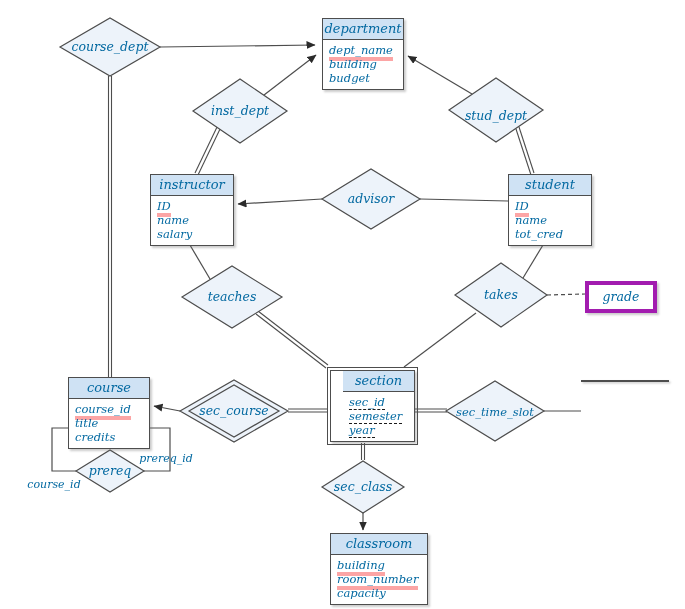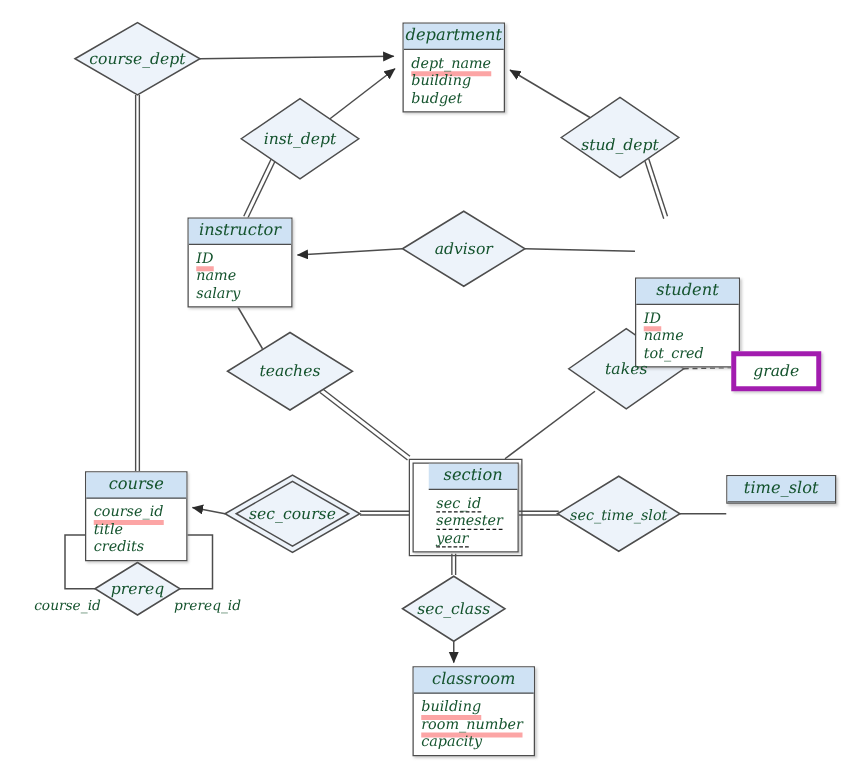--- a/index.html
+++ b/index.html
@@ -1,18 +1,18 @@
 <!DOCTYPE html>
 <html><head>
 <meta charset="utf-8">
 <style>
   html,body { margin:0; padding:0; background:#ffffff; }
   .canvas {
     position:relative; width:685px; height:609px; background:#ffffff;
-    font-family:"DejaVu Serif", serif; font-style:italic; color:#14532d;
+    font-family:"DejaVu Serif", serif; font-style:italic; color:#0369a1;
     overflow:hidden;
   }
   svg.layer { position:absolute; left:0; top:0; }
 
   
   .entity {
     position:absolute; background:#ffffff;
     border:1px solid #4d4d4d;
     box-shadow:1.5px 1.5px 2px rgba(110,110,110,.35);
   }
@@ -110,21 +110,21 @@
 
   <div class="entity" style="left:150px; top:174px; width:82px;">
     <div class="e-head">instructor</div>
     <div class="e-body">
       <div class="e-attr"><span class="ul-solid">ID</span></div>
       <div class="e-attr"><span>name</span></div>
       <div class="e-attr"><span>salary</span></div>
     </div>
   </div>
 
-  <div class="entity" style="left:508px; top:174px; width:82px;margin-top:48px;">
+  <div class="entity" style="left:508px; top:174px; width:82px;">
     <div class="e-head">student</div>
     <div class="e-body">
       <div class="e-attr"><span class="ul-solid">ID</span></div>
       <div class="e-attr"><span>name</span></div>
       <div class="e-attr"><span>tot_cred</span></div>
     </div>
   </div>
 
   <div class="entity" style="left:68px; top:377px; width:80px;">
     <div class="e-head">course</div>
@@ -138,21 +138,20 @@
   <div class="entity double" style="left:330px; top:370px; width:71px;">
     <div class="e-head">section</div>
     <div class="e-body">
       <div class="e-attr"><span class="ul-dash">sec_id</span></div>
       <div class="e-attr"><span class="ul-dash">semester</span></div>
       <div class="e-attr"><span class="ul-dash">year</span></div>
     </div>
   </div>
 
   <div class="entity" style="left:581px; top:380px; width:86px;">
-    <div class="e-head">time_slot</div>
   </div>
 
   <div class="entity" style="left:330px; top:533px; width:96px;">
     <div class="e-head">classroom</div>
     <div class="e-body">
       <div class="e-attr"><span class="ul-solid">building</span></div>
       <div class="e-attr"><span class="ul-solid">room_number</span></div>
       <div class="e-attr"><span>capacity</span></div>
     </div>
   </div>
@@ -164,15 +163,15 @@
   <div class="dlabel" style="left:449px; top:108px; width:94px;">stud_dept</div>
   <div class="dlabel" style="left:322px; top:191px; width:98px;">advisor</div>
   <div class="dlabel" style="left:182px; top:289px; width:100px;">teaches</div>
   <div class="dlabel" style="left:455px; top:287px; width:92px;">takes</div>
   <div class="dlabel" style="left:180px; top:403px; width:108px;">sec_course</div>
   <div class="dlabel small" style="left:444px; top:404px; width:102px;">sec_time_slot</div>
   <div class="dlabel" style="left:322px; top:479px; width:82px;">sec_class</div>
   <div class="dlabel" style="left:76px;  top:463px; width:68px;">prereq</div>
 
   <div class="rlabel" style="left:20px;  top:478px; width:68px;">course_id</div>
-  <div class="rlabel" style="left:131px; top:478px; width:70px;">prereq_id</div>
+  <div class="rlabel" style="left:131px; top:452px; width:70px;">prereq_id</div>
 
 </div>
 
 </body></html>

